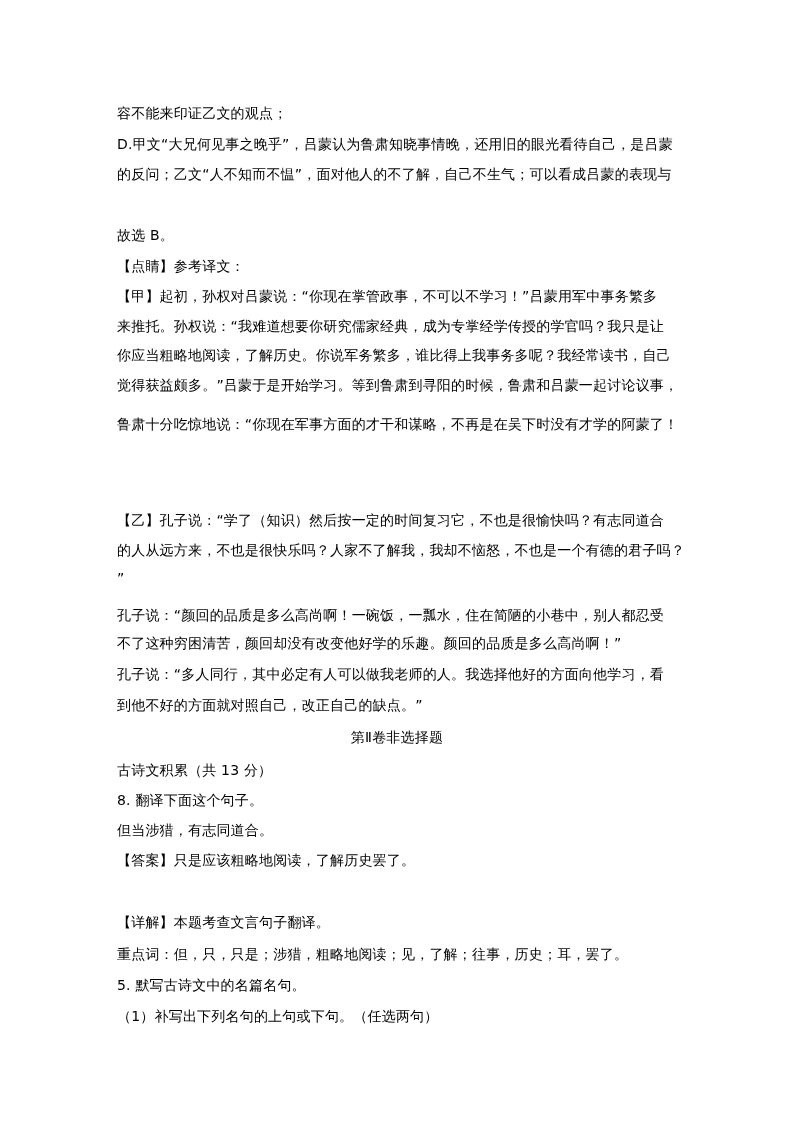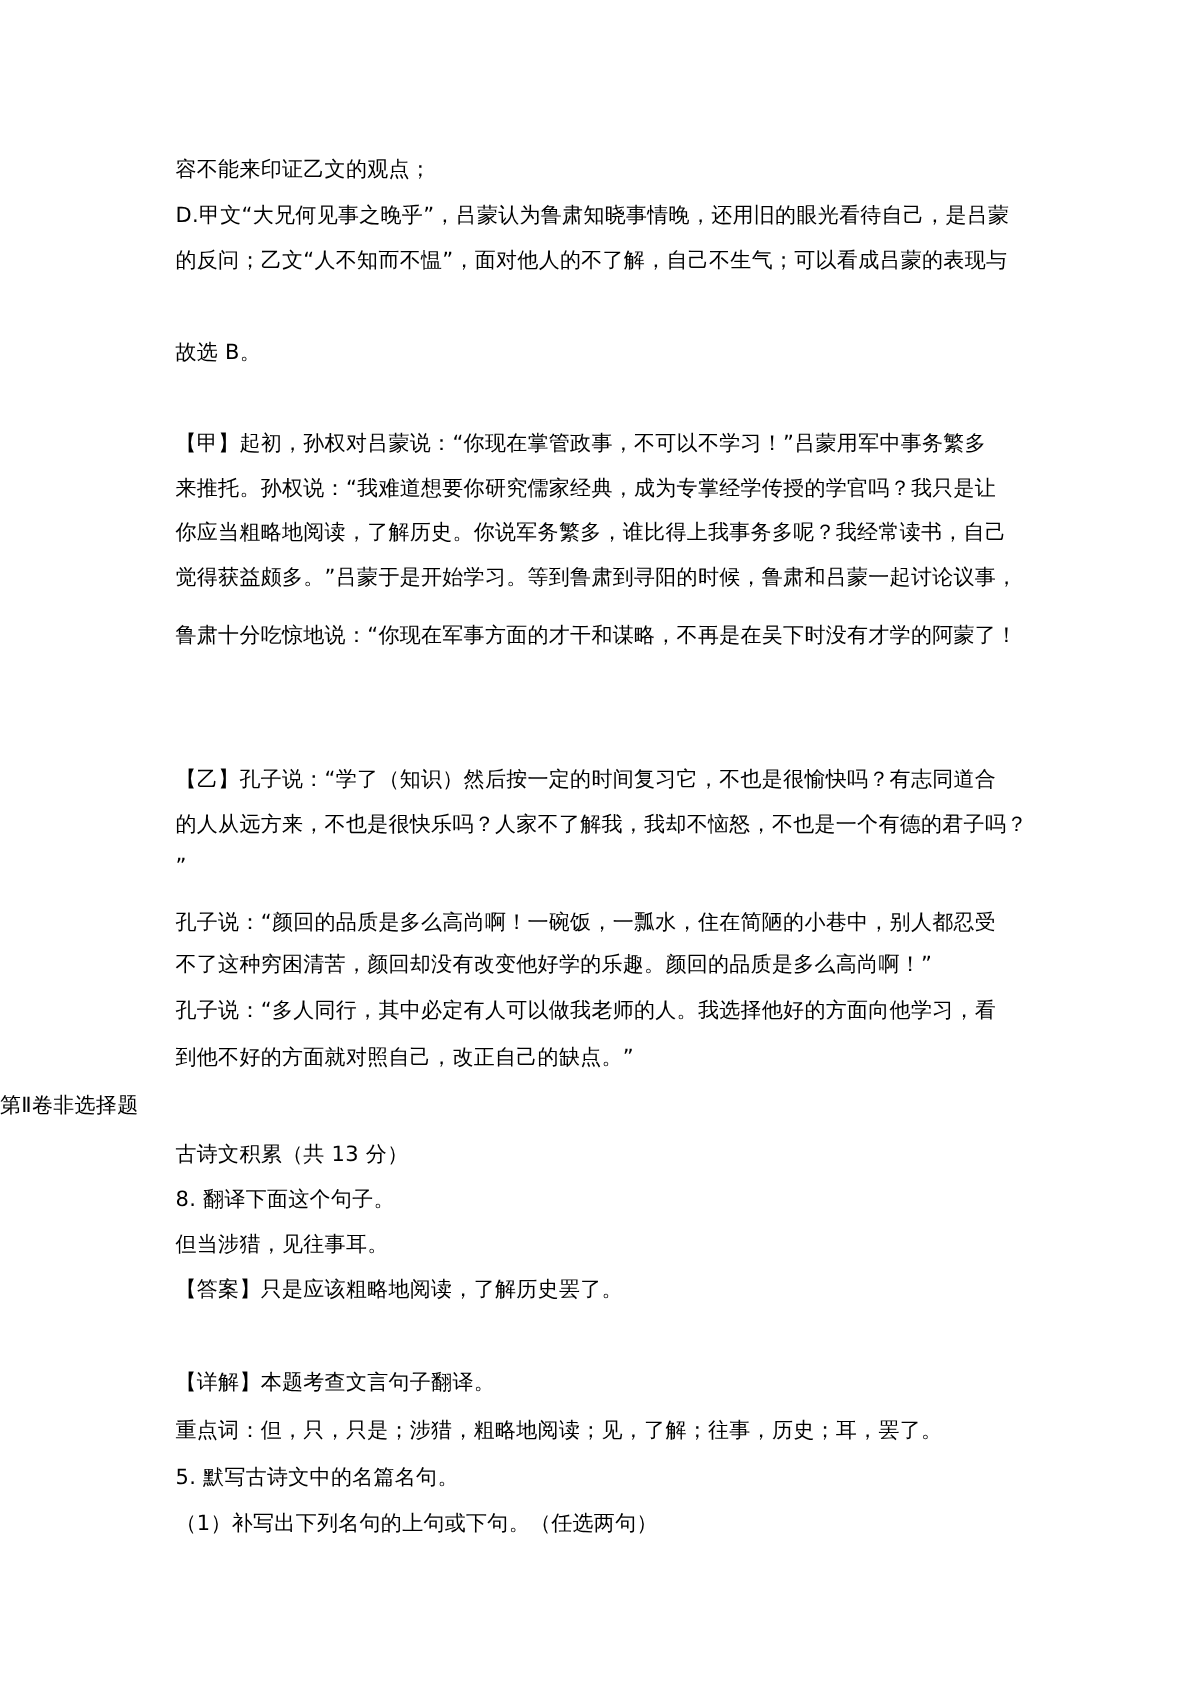--- a/index.html
+++ b/index.html
@@ -1,44 +1,45 @@
 <!DOCTYPE html>
 <html><head>
 <meta charset="utf-8">
 <style>
   html, body { margin: 0; padding: 0; background: #ffffff; }
   body { width: 794px; height: 1123px; position: relative; overflow: hidden;
          font-family: "DejaVu Sans", "Liberation Sans", sans-serif; color: #000; }
   .page { position: absolute; left: 0; top: 0; width: 794px; height: 1123px; padding-left: 33px; }
   .line { position: absolute; left: 117px; width: 560px; font-size: 14px; line-height: 18px;
           white-space: nowrap; letter-spacing: 0.2px; }
-  .center { left: 0; width: 794px; }
+  .center { left: 0; width: 794px; text-align: center; }
 </style>
 </head>
 <body>
 
 <div class="page">
   <div class="line" style="top:104px">容不能来印证乙文的观点；</div>
   <div class="line" style="top:135px">D.甲文“大兄何见事之晚乎”，吕蒙认为鲁肃知晓事情晚，还用旧的眼光看待自己，是吕蒙</div>
   <div class="line" style="top:165px">的反问；乙文“人不知而不愠”，面对他人的不了解，自己不生气；可以看成吕蒙的表现与</div>
   <div class="line" style="top:226px">故选 B。</div>
+  <div class="line" style="top:257px">【点睛】参考译文：</div>
   <div class="line" style="top:287px">【甲】起初，孙权对吕蒙说：“你现在掌管政事，不可以不学习！”吕蒙用军中事务繁多</div>
   <div class="line" style="top:317px">来推托。孙权说：“我难道想要你研究儒家经典，成为专掌经学传授的学官吗？我只是让</div>
   <div class="line" style="top:346px">你应当粗略地阅读，了解历史。你说军务繁多，谁比得上我事务多呢？我经常读书，自己</div>
   <div class="line" style="top:376px">觉得获益颇多。”吕蒙于是开始学习。等到鲁肃到寻阳的时候，鲁肃和吕蒙一起讨论议事，</div>
   <div class="line" style="top:415px">鲁肃十分吃惊地说：“你现在军事方面的才干和谋略，不再是在吴下时没有才学的阿蒙了！</div>
   <div class="line" style="top:511px">【乙】孔子说：“学了（知识）然后按一定的时间复习它，不也是很愉快吗？有志同道合</div>
   <div class="line" style="top:541px">的人从远方来，不也是很快乐吗？人家不了解我，我却不恼怒，不也是一个有德的君子吗？</div>
   <div class="line" style="top:569px">”</div>
   <div class="line" style="top:606px">孔子说：“颜回的品质是多么高尚啊！一碗饭，一瓢水，住在简陋的小巷中，别人都忍受</div>
   <div class="line" style="top:634px">不了这种穷困清苦，颜回却没有改变他好学的乐趣。颜回的品质是多么高尚啊！”</div>
   <div class="line" style="top:665px">孔子说：“多人同行，其中必定有人可以做我老师的人。我选择他好的方面向他学习，看</div>
   <div class="line" style="top:696px">到他不好的方面就对照自己，改正自己的缺点。”</div>
   <div class="line center" style="top:728px">第Ⅱ卷非选择题</div>
   <div class="line" style="top:761px">古诗文积累（共 13 分）</div>
   <div class="line" style="top:791px">8. 翻译下面这个句子。</div>
-  <div class="line" style="top:821px">但当涉猎，见往事耳。</div>
+  <div class="line" style="top:821px">但当涉猎，有志同道合。</div>
   <div class="line" style="top:851px">【答案】只是应该粗略地阅读，了解历史罢了。</div>
   <div class="line" style="top:913px">【详解】本题考查文言句子翻译。</div>
   <div class="line" style="top:945px">重点词：但，只，只是；涉猎，粗略地阅读；见，了解；往事，历史；耳，罢了。</div>
   <div class="line" style="top:976px">5. 默写古诗文中的名篇名句。</div>
   <div class="line" style="top:1007px">（1）补写出下列名句的上句或下句。（任选两句）</div>
 </div>
 
 </body></html>

